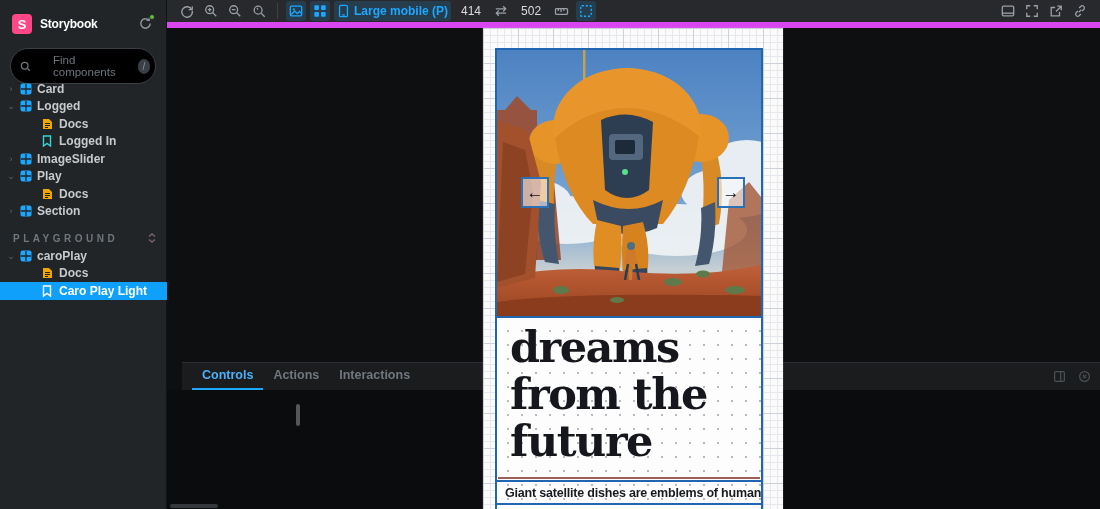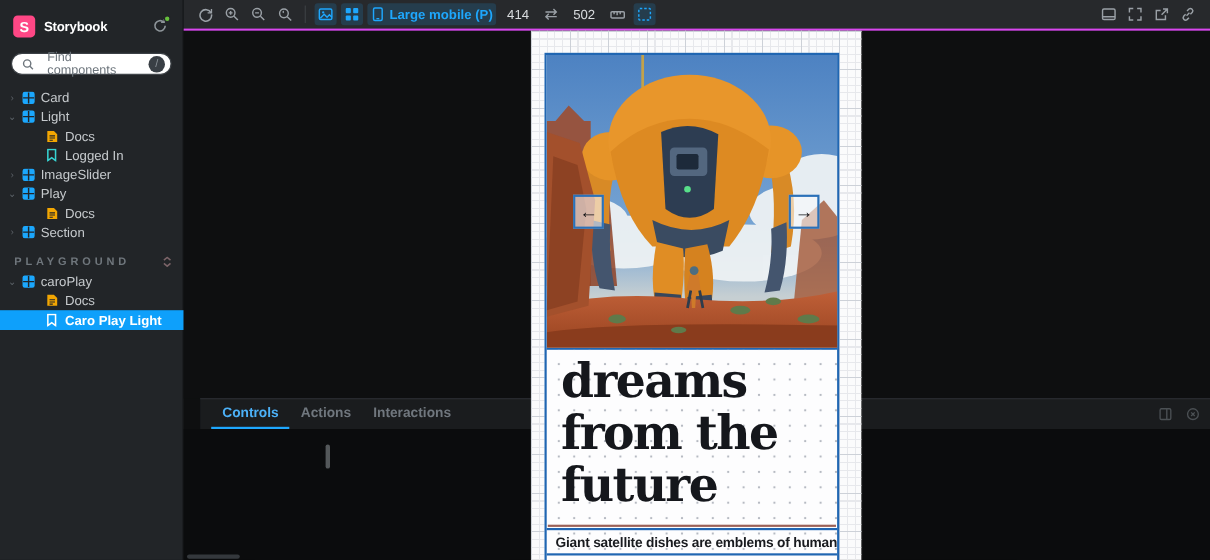--- a/index.html
+++ b/index.html
@@ -11,43 +11,43 @@
   .sidebar { position:absolute; left:0; top:0; width:167px; height:509px;
     background:#222528; border-right:1px solid #121314; }
   .brand { display:flex; align-items:center; gap:8px; padding:14px 12px 10px 12px; }
   .logo { width:20px; height:20px; border-radius:4px; background:#FF4785;
     color:#fff; font-weight:bold; font-size:13px; display:flex; align-items:center;
     justify-content:center; }
   .brand-title { color:#ffffff; font-weight:bold; font-size:12px; letter-spacing:-0.2px; flex:1; }
   .update-icon { position:relative; color:#8d9499; width:16px; height:16px; }
   .update-icon .dot { position:absolute; right:-1px; top:-2px; width:6px; height:6px;
     border-radius:50%; background:#66BF3C; border:1px solid #222528; }
-  .search { margin:4px 10px 10px 10px; height:20px; border:1px solid #3b4045;
+  .search { margin:4px 10px 10px 10px; height:36px; border:1px solid #3b4045;
     border-radius:20px; display:flex; align-items:center; padding:0 5px 0 9px;
-    color:#6d757c; font-size:11.5px; gap:12px; background:#ffffff; }
+    color:#6d757c; font-size:11.5px; gap:22px; background:#000000; }
   .search .ph { flex:1; }
   .slash-badge { width:15px; height:15px; border-radius:50%; background:#393f45;
     color:#8a9197; font-size:10px; display:flex; align-items:center; justify-content:center; }
 
   .tree { position:absolute; left:0; top:80px; width:167px; }
   .trow { height:17.5px; display:flex; align-items:center; gap:5px; padding-left:7px;
     color:#c6cacd; font-size:12px; cursor:pointer; }
   .trow .chev { width:8px; color:#5d6369; font-size:9px; text-align:center; flex:none; }
   .trow.child { padding-left:42px; }
   .trow.selected { background:#0ea0fb; color:#fff; font-weight:bold; }
-  .trow .lbl { white-space:nowrap; }
+  .trow .lbl { white-space:nowrap;font-weight:bold; }
   .icon12 { width:12px; height:12px; flex:none; display:inline-block; }
   .sec-head { height:18px; display:flex; align-items:center; padding:0 10px 0 13px;
     color:#6f767c; font-size:10px; letter-spacing:3.5px; font-weight:bold; margin-top:9px; }
   .sec-head .sec-lbl { flex:1; }
   .collapse-ic { color:#626870; font-size:10px; }
 
   
   .toolbar { position:absolute; left:167px; top:0; width:933px; height:28px;
-    background:#27292c; border-bottom:2px solid #d946ef; display:flex;
+    background:#27292c; border-bottom:6px solid #d946ef; display:flex;
     align-items:center; padding:0 8px; color:#9aa0a6; }
   .tbtn { height:20px; min-width:20px; border-radius:3px; display:flex; align-items:center;
     justify-content:center; margin:0 2px; padding:0 3px; cursor:pointer; color:#9aa0a6; }
   .tbtn.active { background:rgba(30,167,253,0.16); color:#1EA7FD; }
   .tdivider { width:1px; height:16px; background:#3d4145; margin:0 6px; }
   .vp-label { color:#1EA7FD; font-size:12px; font-weight:bold; margin-left:4px; white-space:nowrap; }
   .dim-val { color:#d8dbde; font-size:12px; margin:0 8px; }
   .toolbar-right { margin-left:auto; display:flex; align-items:center; }
 
   
@@ -140,21 +140,21 @@
       </div>
 
       <div class="trow">
         <span class="chev">⌄</span>
         <span class="icon12">
           <svg width="12" height="12" viewBox="0 0 12 12">
               <rect x="0.5" y="0.5" width="11" height="11" rx="2" fill="#1BA7FD"></rect>
               <path d="M6 1v10M1 6h10" stroke="#222528" stroke-width="1.3"></path>
             </svg>
         </span>
-        <span class="lbl">Light</span>
+        <span class="lbl">Logged</span>
       </div>
 
       <div class="trow child">
         <span class="icon12">
           <svg width="11" height="12" viewBox="0 0 11 12">
               <path d="M1 1h6l3 3v7H1z" fill="#F2A602"></path>
               <path d="M3 5.5h5M3 7.5h5M3 9.5h3" stroke="#222528" stroke-width="1"></path>
             </svg>
         </span>
         <span class="lbl">Docs</span>

